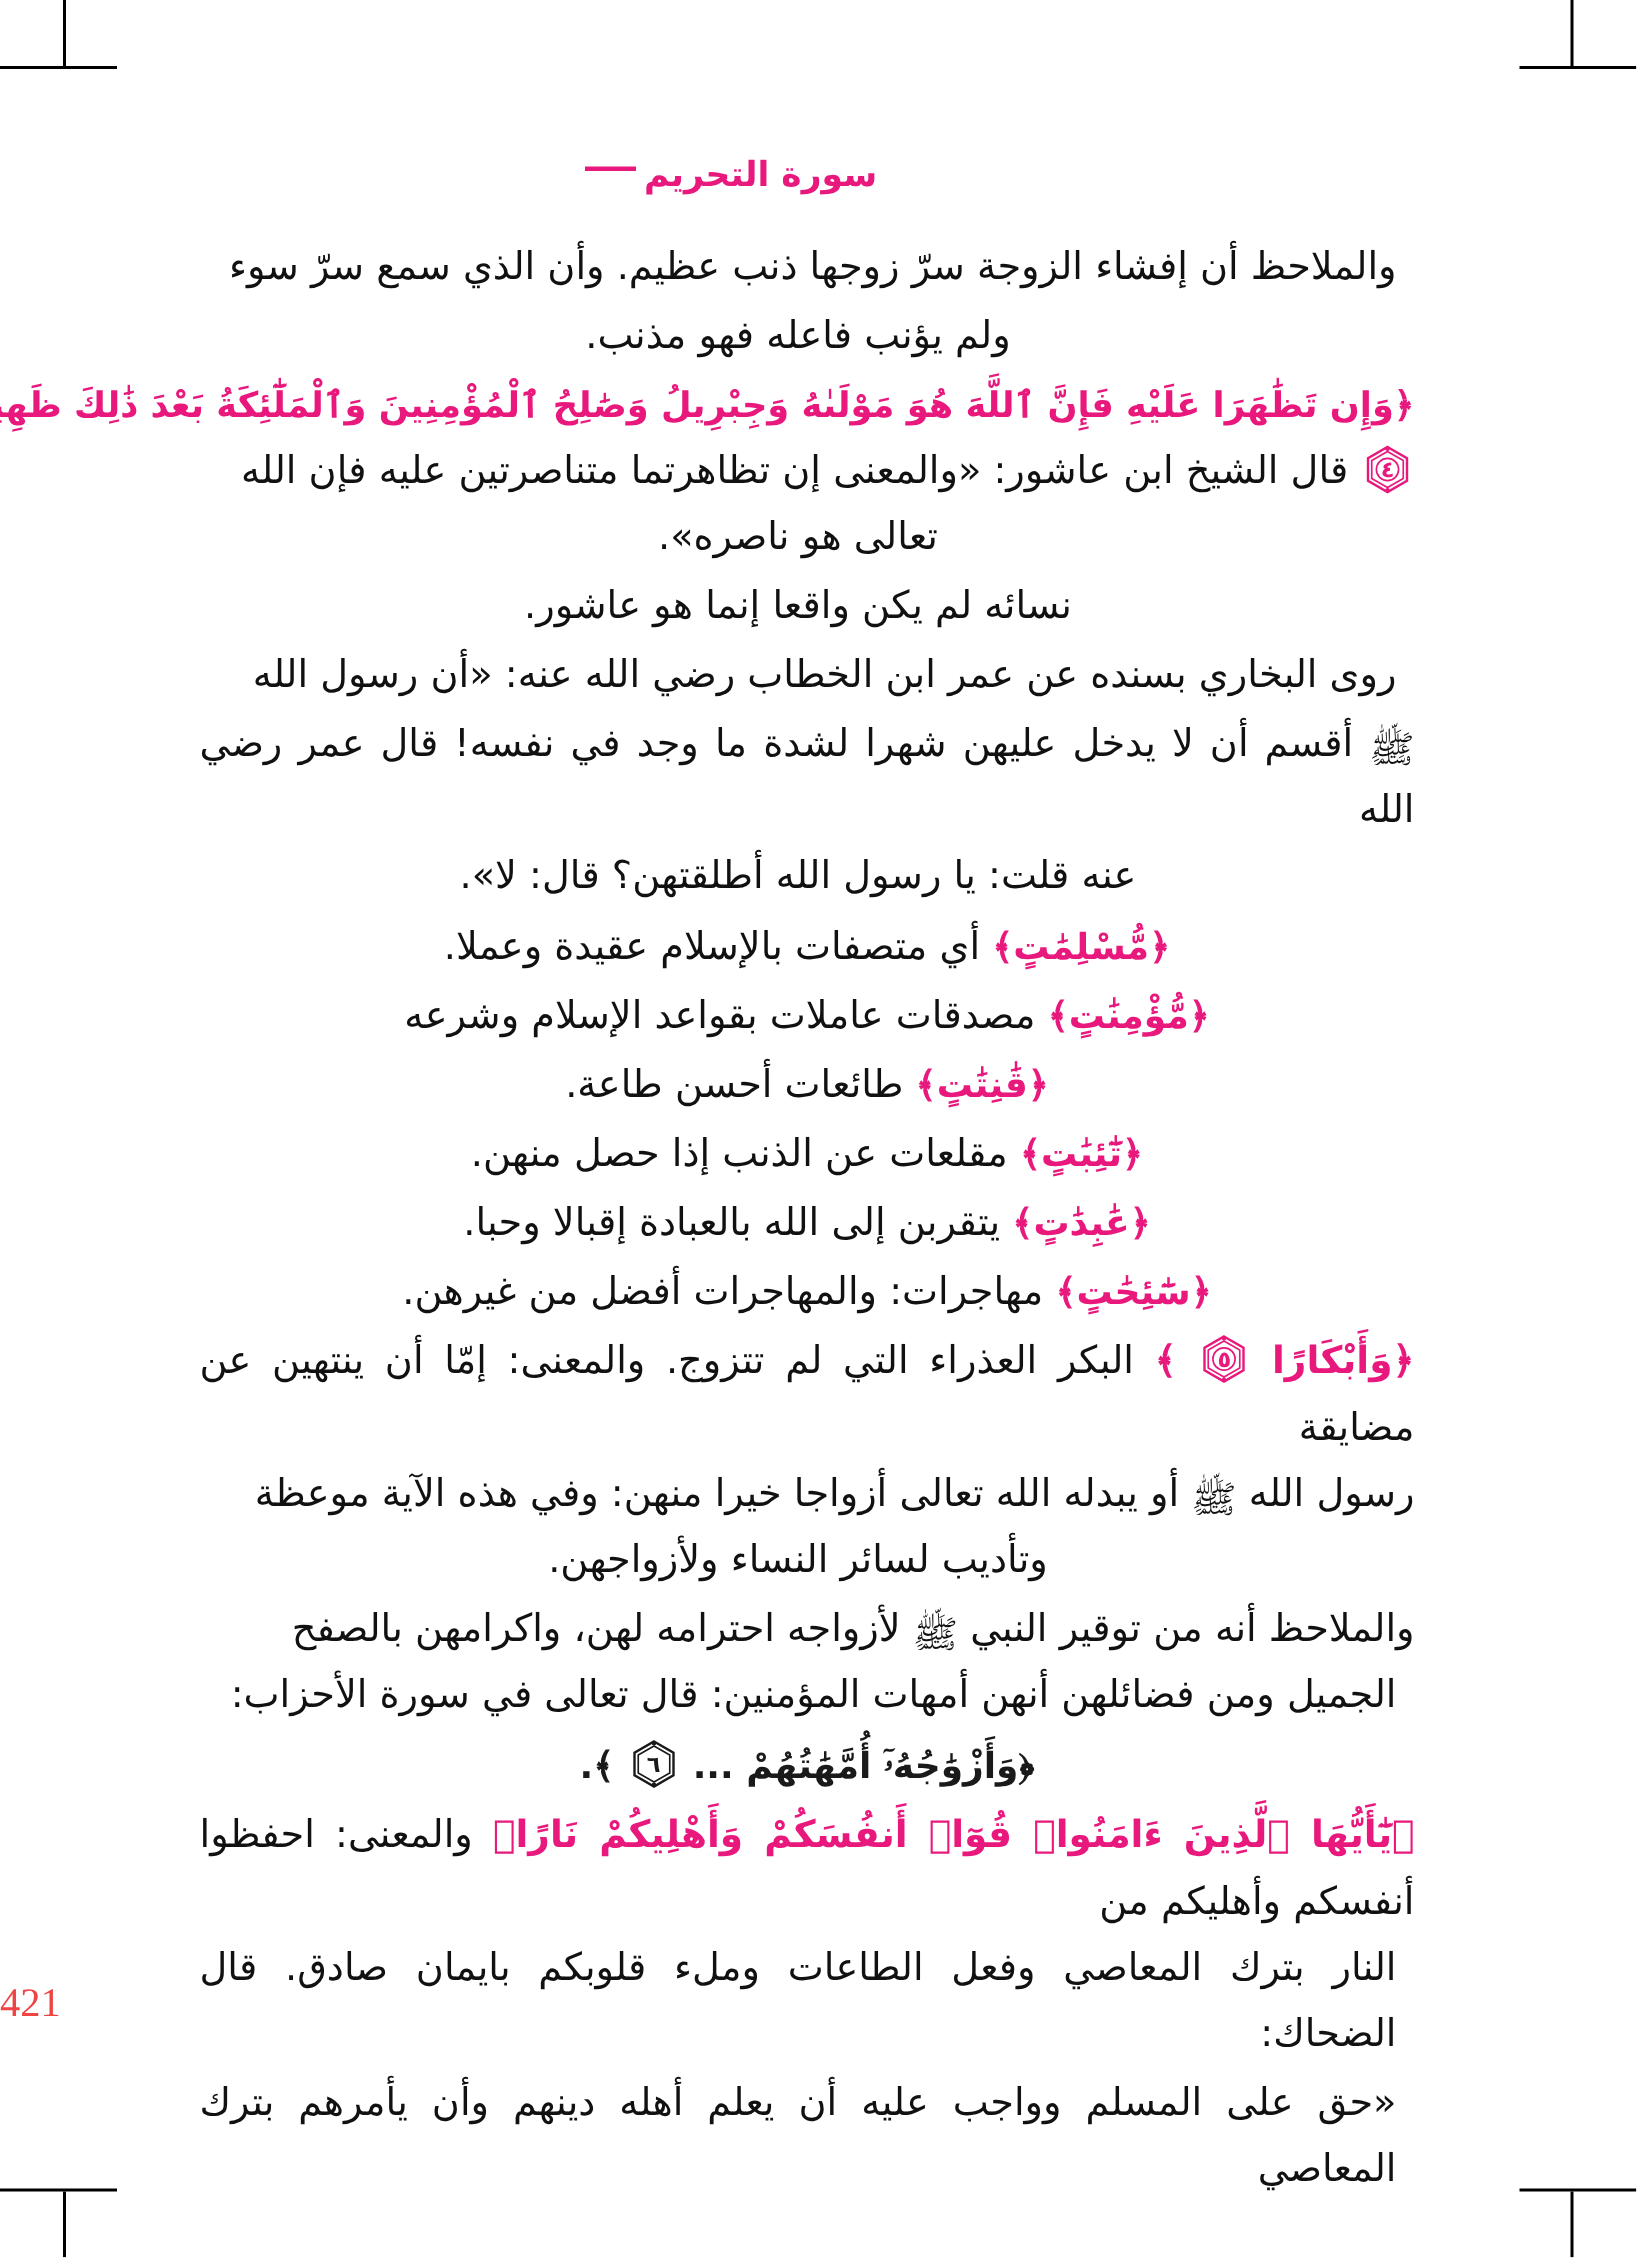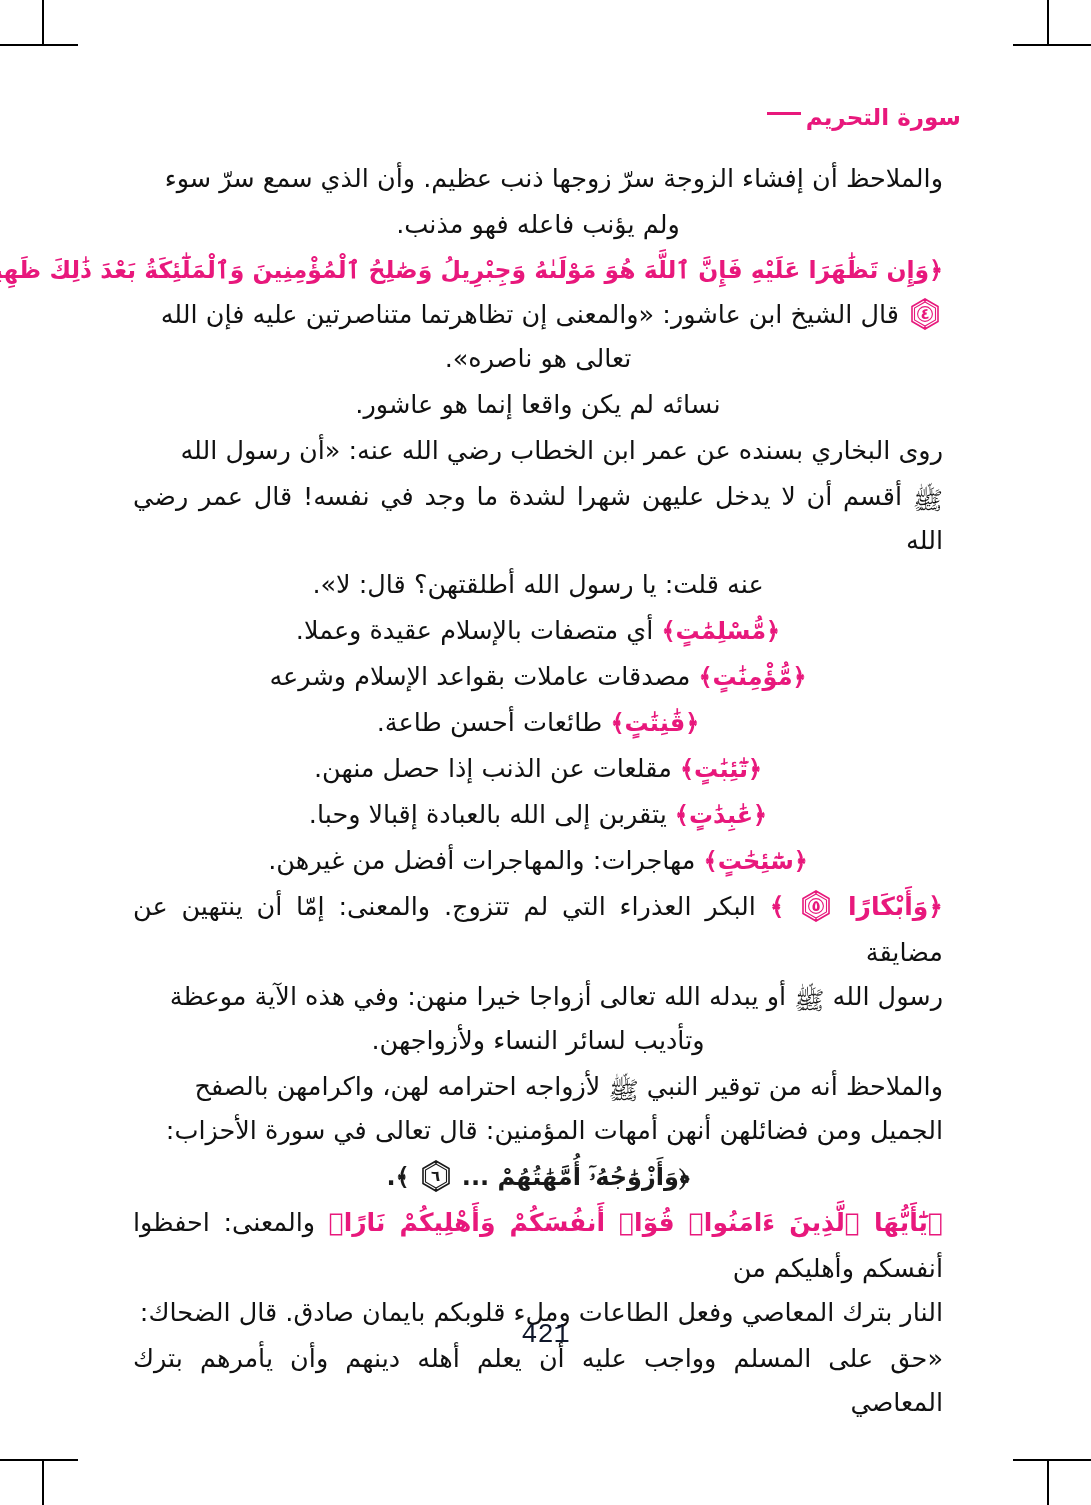--- a/index.html
+++ b/index.html
@@ -32,21 +32,21 @@
   .cm-bl-h { left: 0px;   bottom: 44px; }
   .cm-br-v { right: 42px; bottom: 0px; }
   .cm-br-h { right: 0px;  bottom: 44px; }
 
   
   .header {
     position: absolute;
     top: 104px;
     left: 0;
     right: 130px;
-    text-align: right;
+    text-align: center;
     direction: rtl;
     white-space: nowrap;
   }
   .header-rule {
     display: inline-block;
     width: 34px;
     height: 3px;
     background: #e8187c;
     vertical-align: 10px;
     margin-left: 14px;
@@ -67,21 +67,21 @@
     left: 133px;
     direction: rtl;
     text-align: justify;
     text-align-last: center;
   }
 
   .para {
     font-size: 25.5px;
     line-height: 44px;
     color: #111111;
-    margin: 0 0 2px 0;
+    margin: 0 12px 2px 0;
     text-align: justify;
     text-align-last: right;
   }
   .para.last-center { text-align-last: center; }
 
   
   .verse {
     color: #e8187c;
     font-size: 25px;
     font-weight: bold;
@@ -153,25 +153,24 @@
     vertical-align: -4px;
     color: #111;
   }
 
   
   .folio {
     position: absolute;
     left: 0;
     right: 0;
     top: 1320px;
-    text-align: center;
     font-size: 27px;
-    color: #0f172a;
+    color: #ef4444;
     direction: ltr;
-    font-family: Liberation Mono, monospace;
+    font-family: Liberation Serif, serif;
   }
 </style>
 </head>
 <body>
 
 <div class="page">
 
   <div class="crop crop-v cm-tl-v"></div>
   <div class="crop crop-h cm-tl-h"></div>
   <div class="crop crop-v cm-tr-v"></div>

